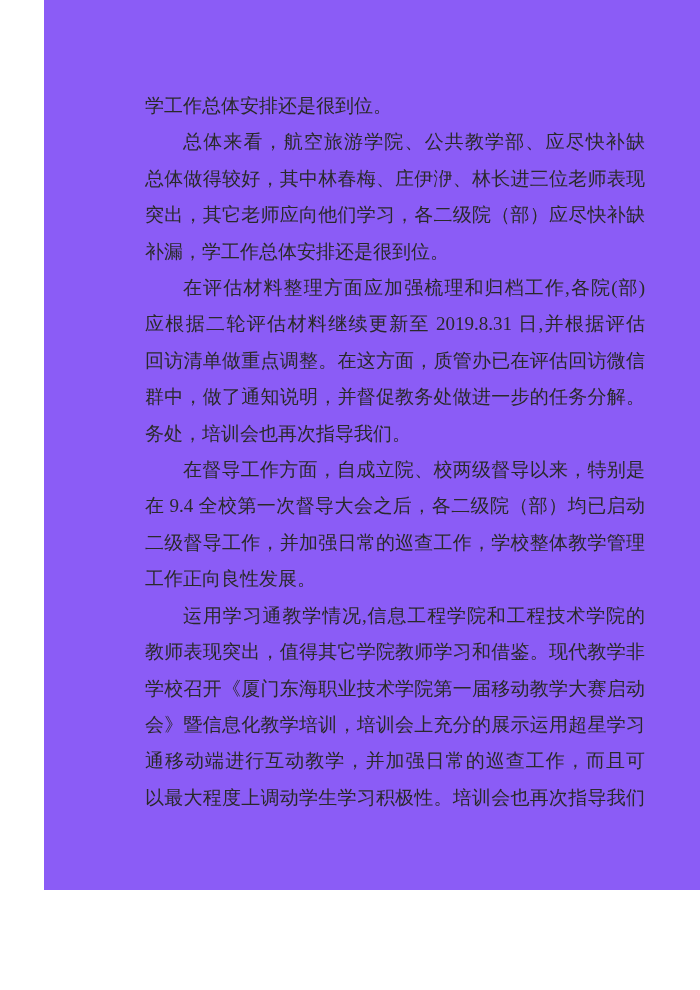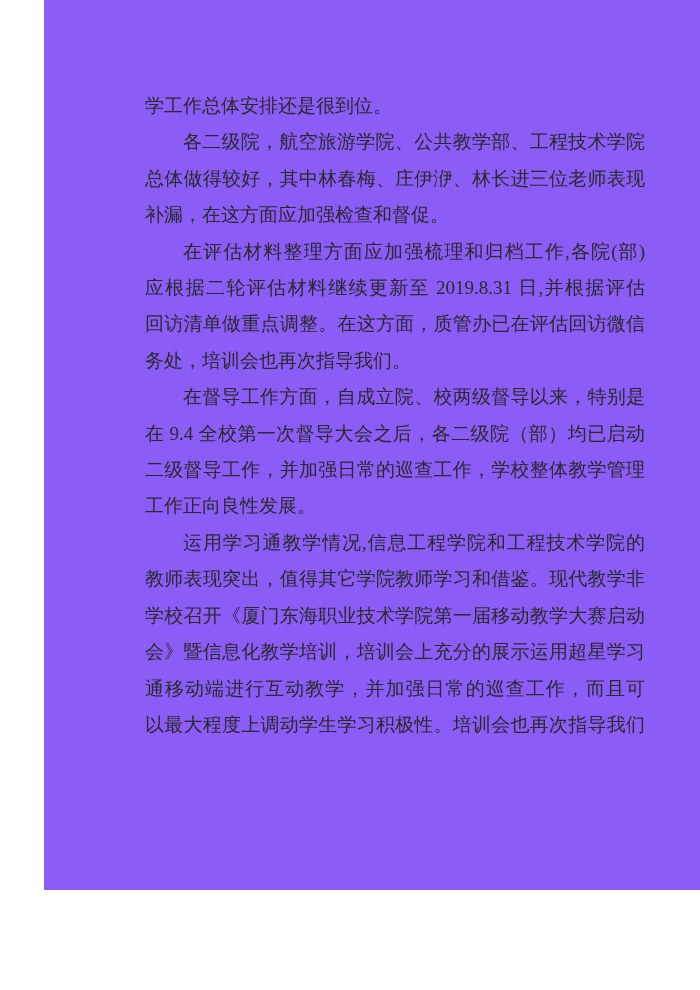--- a/index.html
+++ b/index.html
@@ -44,28 +44,30 @@
 </style>
 </head>
 <body>
 
 <div class="page">
   <div class="doc-body">
       <div class="para">
         <div class="line no-just">学工作总体安排还是很到位。</div>
       </div>
       <div class="para">
-        <div class="line indent">各二级院，航空旅游学院、公共教学部、工程技术学院</div>
+        <div class="line indent">总体来看，航空旅游学院、公共教学部、应尽快补缺</div>
         <div class="line">总体做得较好，其中林春梅、庄伊洢、林长进三位老师表现</div>
-        <div class="line no-just">补漏，在这方面应加强检查和督促。</div>
+        <div class="line">突出，其它老师应向他们学习，各二级院（部）应尽快补缺</div>
+        <div class="line no-just">补漏，学工作总体安排还是很到位。</div>
       </div>
       <div class="para">
         <div class="line indent">在评估材料整理方面应加强梳理和归档工作,各院(部)</div>
         <div class="line">应根据二轮评估材料继续更新至 2019.8.31 日,并根据评估</div>
         <div class="line">回访清单做重点调整。在这方面，质管办已在评估回访微信</div>
+        <div class="line">群中，做了通知说明，并督促教务处做进一步的任务分解。</div>
         <div class="line no-just">务处，培训会也再次指导我们。</div>
       </div>
       <div class="para">
         <div class="line indent">在督导工作方面，自成立院、校两级督导以来，特别是</div>
         <div class="line">在 9.4 全校第一次督导大会之后，各二级院（部）均已启动</div>
         <div class="line">二级督导工作，并加强日常的巡查工作，学校整体教学管理</div>
         <div class="line no-just">工作正向良性发展。</div>
       </div>
       <div class="para">
         <div class="line indent">运用学习通教学情况,信息工程学院和工程技术学院的</div>

